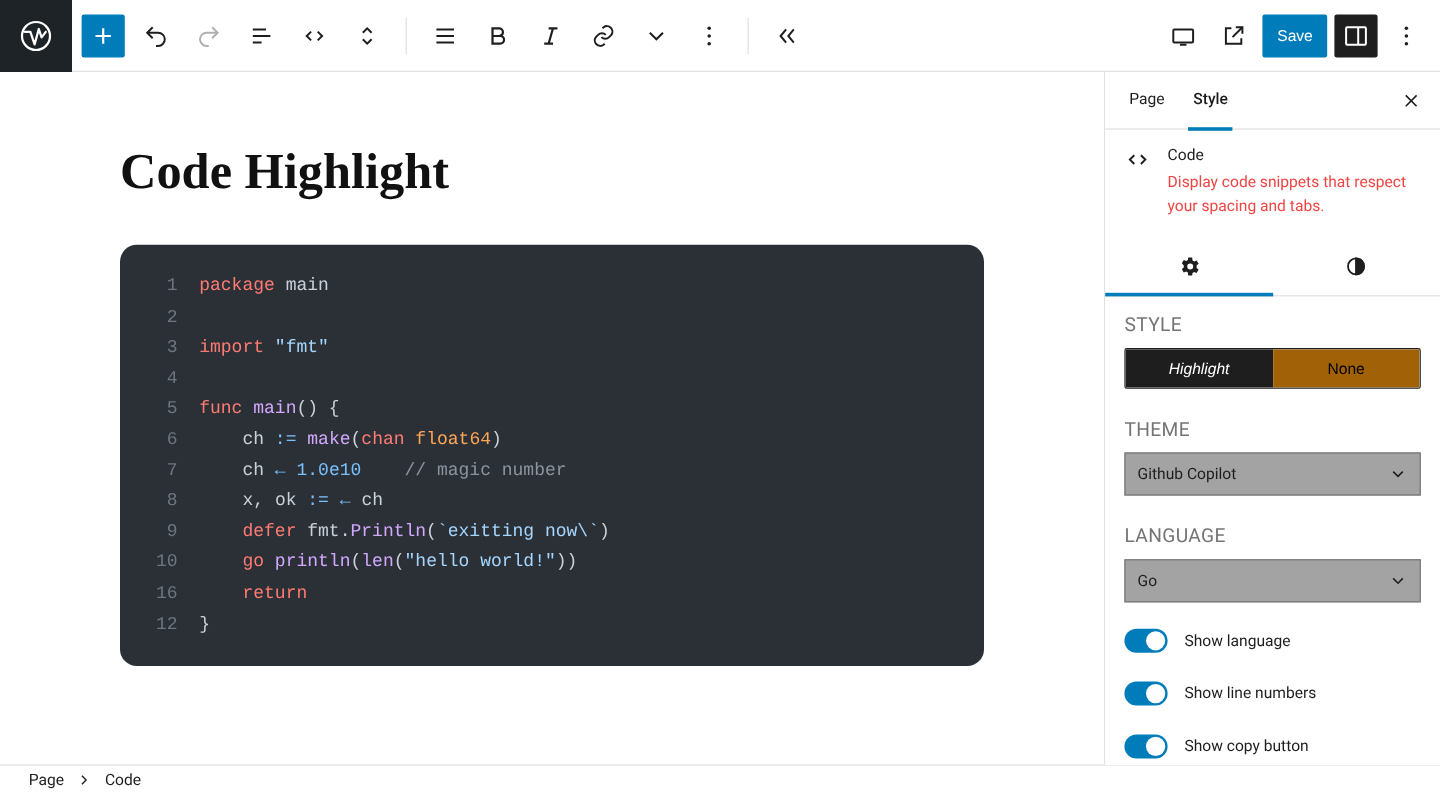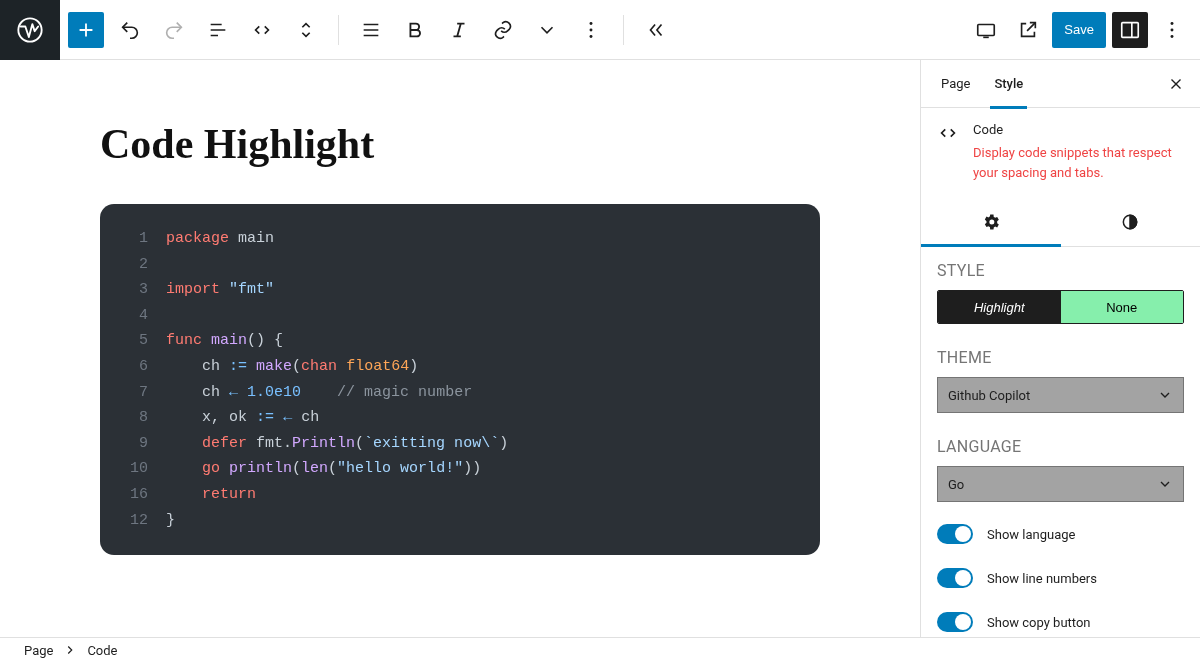--- a/index.html
+++ b/index.html
@@ -124,21 +124,21 @@
 
   .sb-set-tabs { display:flex; border-bottom:1px solid #e0e0e0; }
   .sb-set-tab { flex:1; height:48px; display:flex; align-items:center; justify-content:center; cursor:pointer; position:relative; }
   .sb-set-tab.active::after { content:""; position:absolute; left:0; right:0; bottom:-1px; height:3px; background:#007cba; }
   .sb-set-tab svg { width:20px; height:20px; }
 
   .sb-section { padding: 14px 16px 10px 16px; }
   .sb-label { font-size: 16px; text-transform: uppercase; color: #757575; letter-spacing: 0.3px; margin-bottom: 10px; }
 
   .seg { display:flex; border:1px solid #1e1e1e; border-radius:2px; overflow:hidden; }
-  .seg button { flex:1; height:32px; border:none; background:#86efac; cursor:pointer; font-size:13px; }
+  .seg button { flex:1; height:32px; border:none; background:#a16207; cursor:pointer; font-size:13px; }
   .seg button.active { background:#1e1e1e; color:#fff;font-style:italic; }
 
   .select {
     width:100%; height:36px; border:1px solid #757575; border-radius:0;
     display:flex; align-items:center; justify-content:space-between;
     padding:0 10px; font-size:13px; cursor:pointer; background:#a3a3a3;
   }
   .select svg { width:16px; height:16px; }
 
   .toggle-row { display:flex; align-items:center; gap:14px; padding:12px 16px; }

